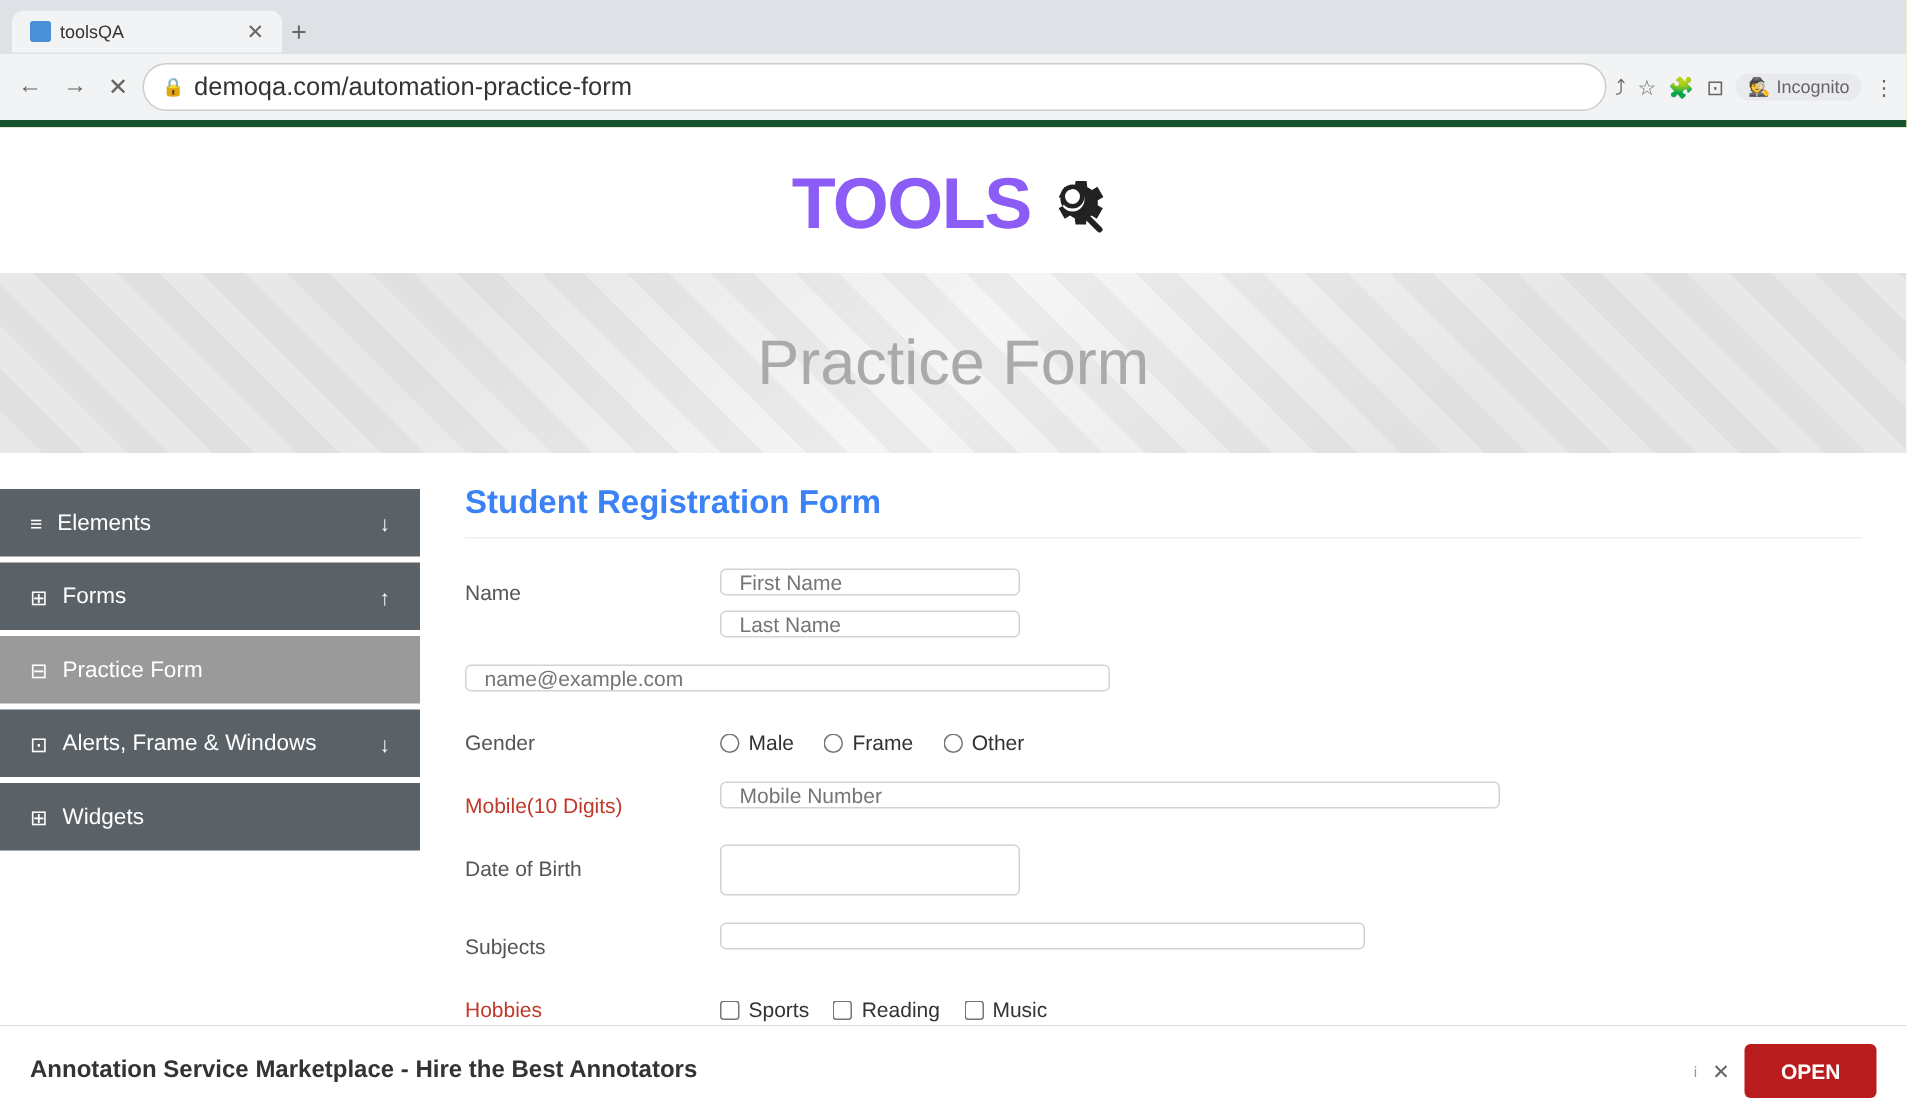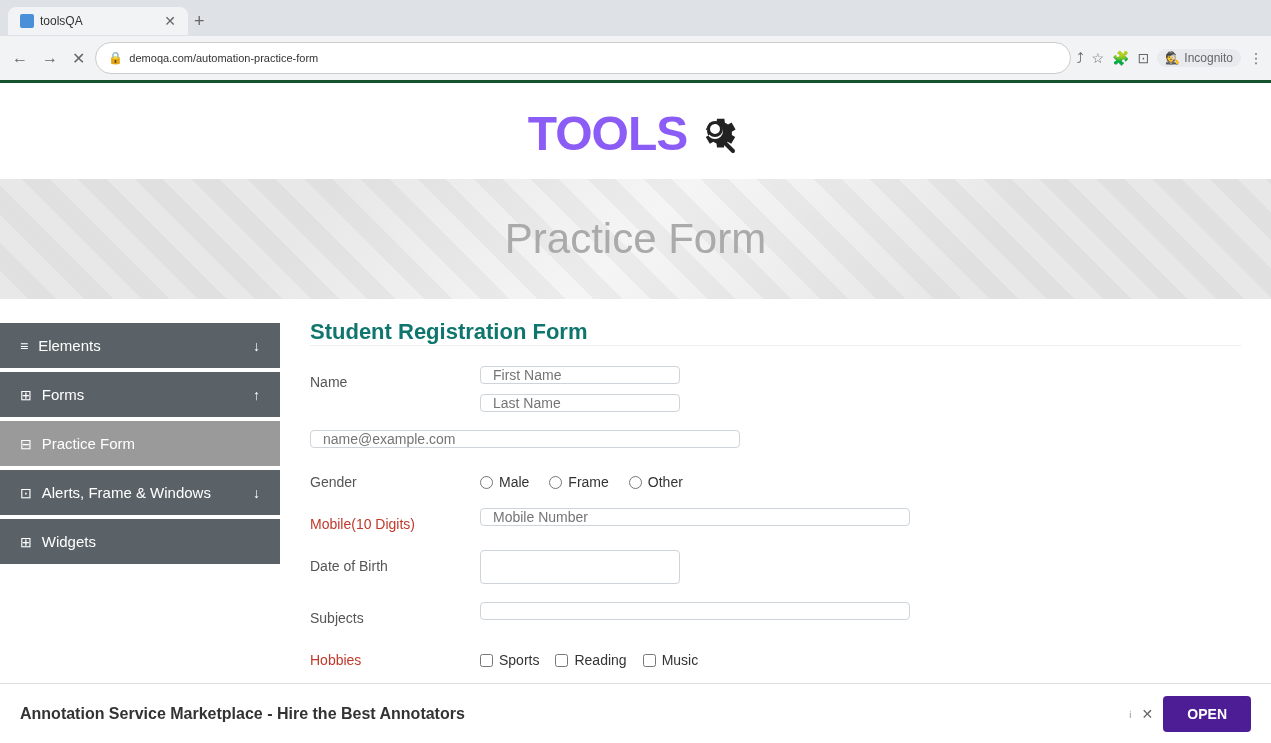--- a/index.html
+++ b/index.html
@@ -1,21 +1,21 @@
 <!DOCTYPE html>
 <html><head>
   <meta charset="utf-8">
   <style>
     * { box-sizing: border-box; margin: 0; padding: 0; }
     body { font-family: Arial, sans-serif; background: #fff; overflow-x: hidden; }
 
     
     .browser-chrome {
       background: #eab308;
-      border-bottom: 3px solid #14532d;
+      border-bottom: 5px solid #14532d;
       width: 100%;
     }
     .tab-bar {
       display: flex;
       align-items: center;
       padding: 6px 8px 0;
       background: #dee1e6;
       height: 36px;
     }
     .tab {
@@ -51,21 +51,21 @@
       background: #fff;
       border: 1px solid #ccc;
       border-radius: 20px;
       padding: 4px 12px;
       font-size: 13px;
       color: #333;
       gap: 6px;
       height: 32px;
     }
     .lock-icon { color: #666; font-size: 12px; }
-    .url-text { color: #333; font-size: 11px; }
+    .url-text { color: #333; font-size: 17px; }
     .address-actions { display: flex; gap: 8px; align-items: center; color: #666; font-size: 14px; }
     .incognito-badge {
       display: flex; align-items: center; gap: 4px; font-size: 12px; color: #666;
       background: #e8eaed; border-radius: 12px; padding: 2px 8px;
     }
 
     
     .page-content { width: 1271px; background: #fff; }
 
     
@@ -150,23 +150,23 @@
     .sidebar-arrow { font-size: 14px; }
 
     
     .form-area {
       flex: 1;
       padding: 20px 30px;
     }
     .form-title {
       font-size: 22px;
       font-weight: bold;
-      color: #0f766e;
+      color: #3b82f6;
       margin-bottom: 20px;
-      padding-bottom: 0;
+      padding-bottom: 10px;
       border-bottom: 1px solid #eee;
     }
     .form-row {
       display: flex;
       align-items: flex-start;
       margin-bottom: 18px;
       gap: 10px;
     }
     .form-label {
       width: 160px;
@@ -253,21 +253,21 @@
       justify-content: flex-start;
       z-index: 100;
       height: 60px;
     }
     .bottom-ad-text { flex: 1; }
     .bottom-ad-title { font-size: 16px; font-weight: bold; color: #333; }
     .bottom-ad-actions { display: flex; align-items: center; gap: 10px; }
     .bottom-ad-info { font-size: 10px; color: #999; }
     .bottom-ad-close { background: none; border: none; font-size: 14px; cursor: pointer; color: #666; }
     .open-btn {
-      background: #4c1d95;
+      background: #b91c1c;
       color: white;
       border: none;
       border-radius: 4px;
       padding: 10px 24px;
       font-size: 14px;
       font-weight: bold;
       cursor: pointer;
     }
   </style>
 </head>
@@ -393,21 +393,21 @@
           <label class="radio-option">
             <input type="radio" name="gender" style="">
             <span>Other</span>
           </label>
         </div>
       </div>
 
       <div class="form-row">
         <div class="form-label required">Mobile(10 Digits)</div>
         <div class="form-controls">
-          <input type="text" class="form-input" style="width: 430px;" placeholder="Mobile Number">
+          <input type="text" class="form-input" style="width: 520px;" placeholder="Mobile Number">
         </div>
       </div>
 
       <div class="form-row">
         <div class="form-label">Date of Birth</div>
         <div class="form-controls">
           <input type="text" class="date-input" style="">
         </div>
       </div>
 

